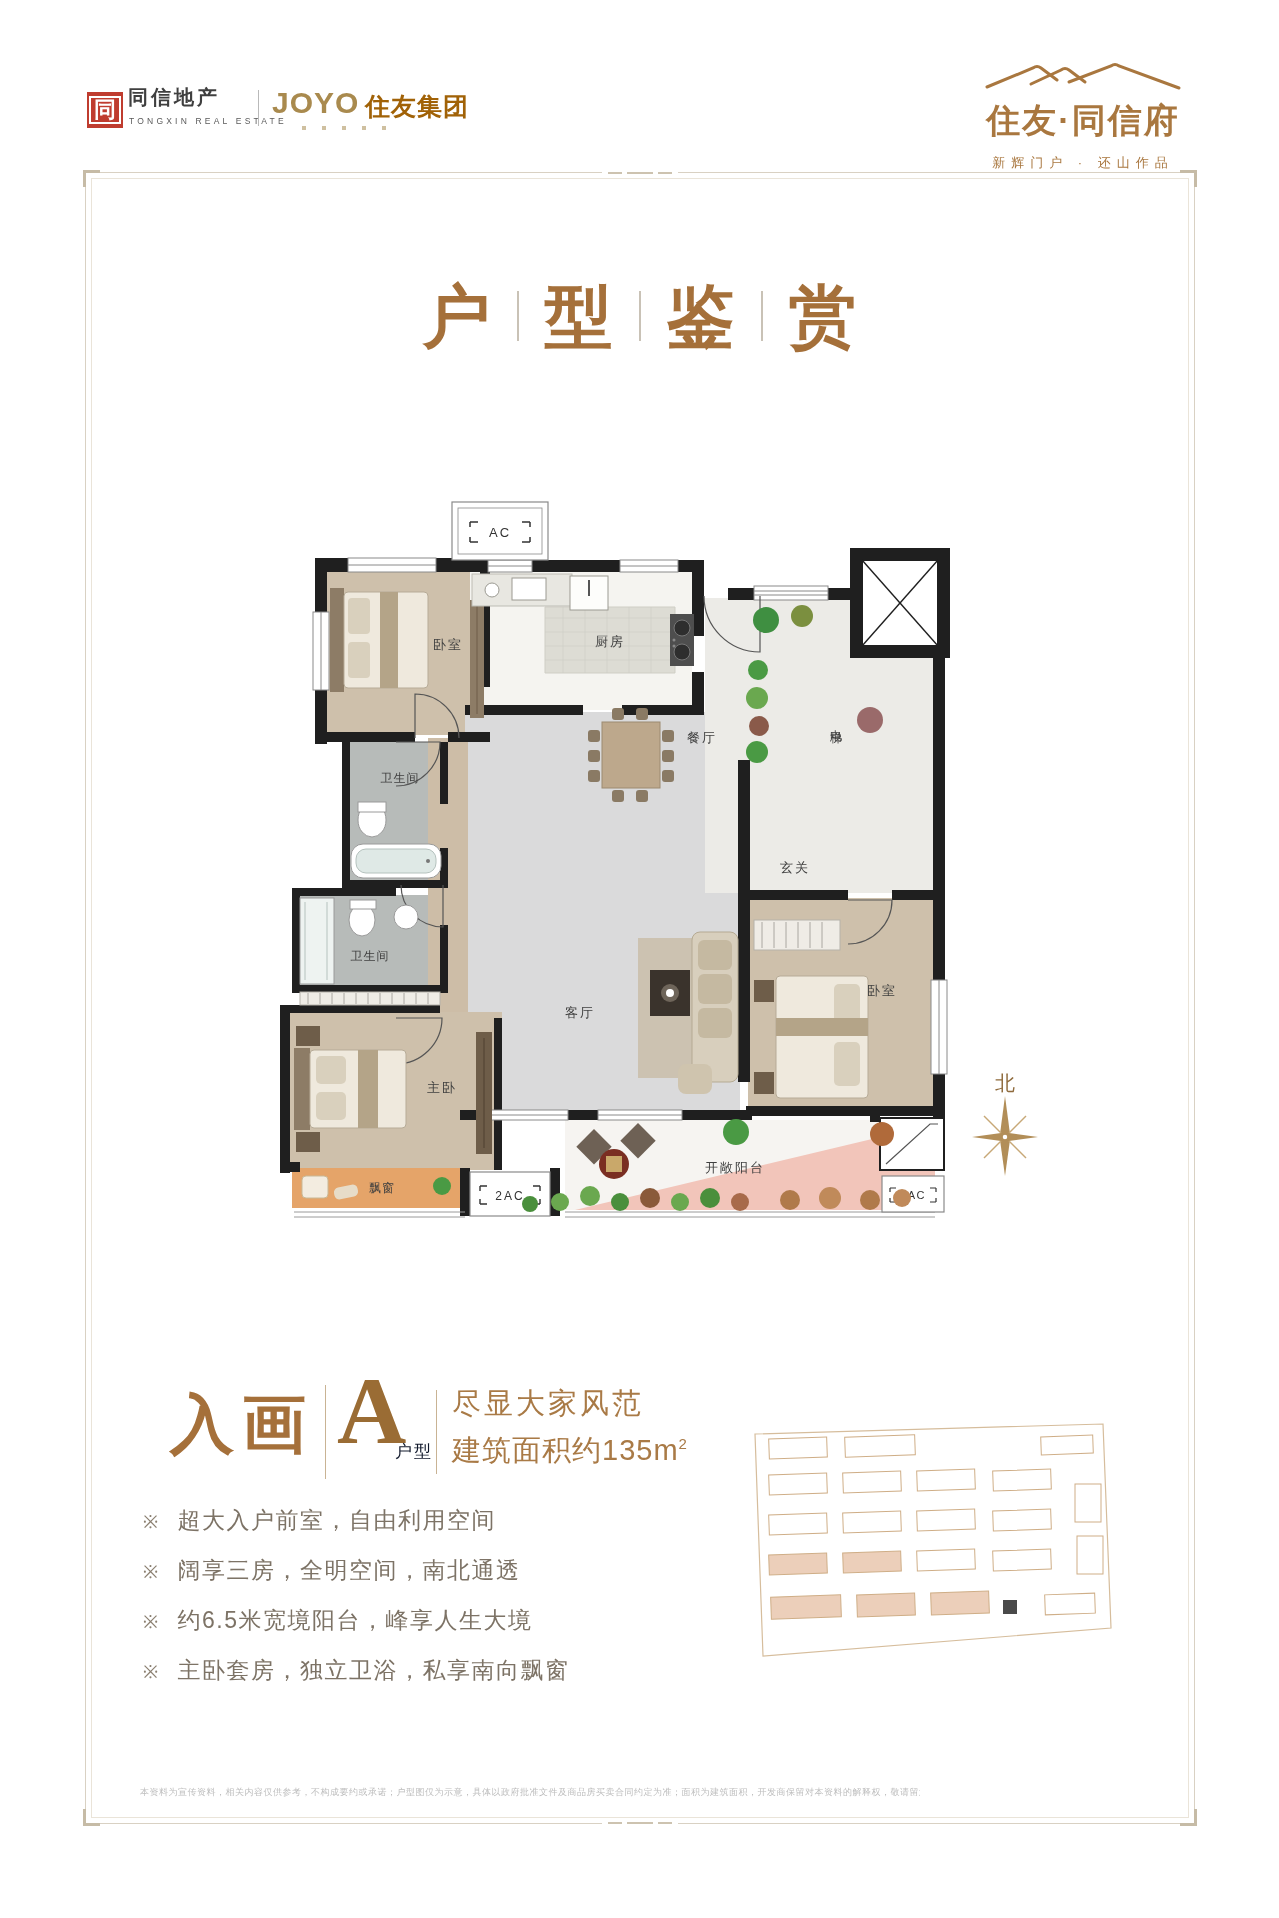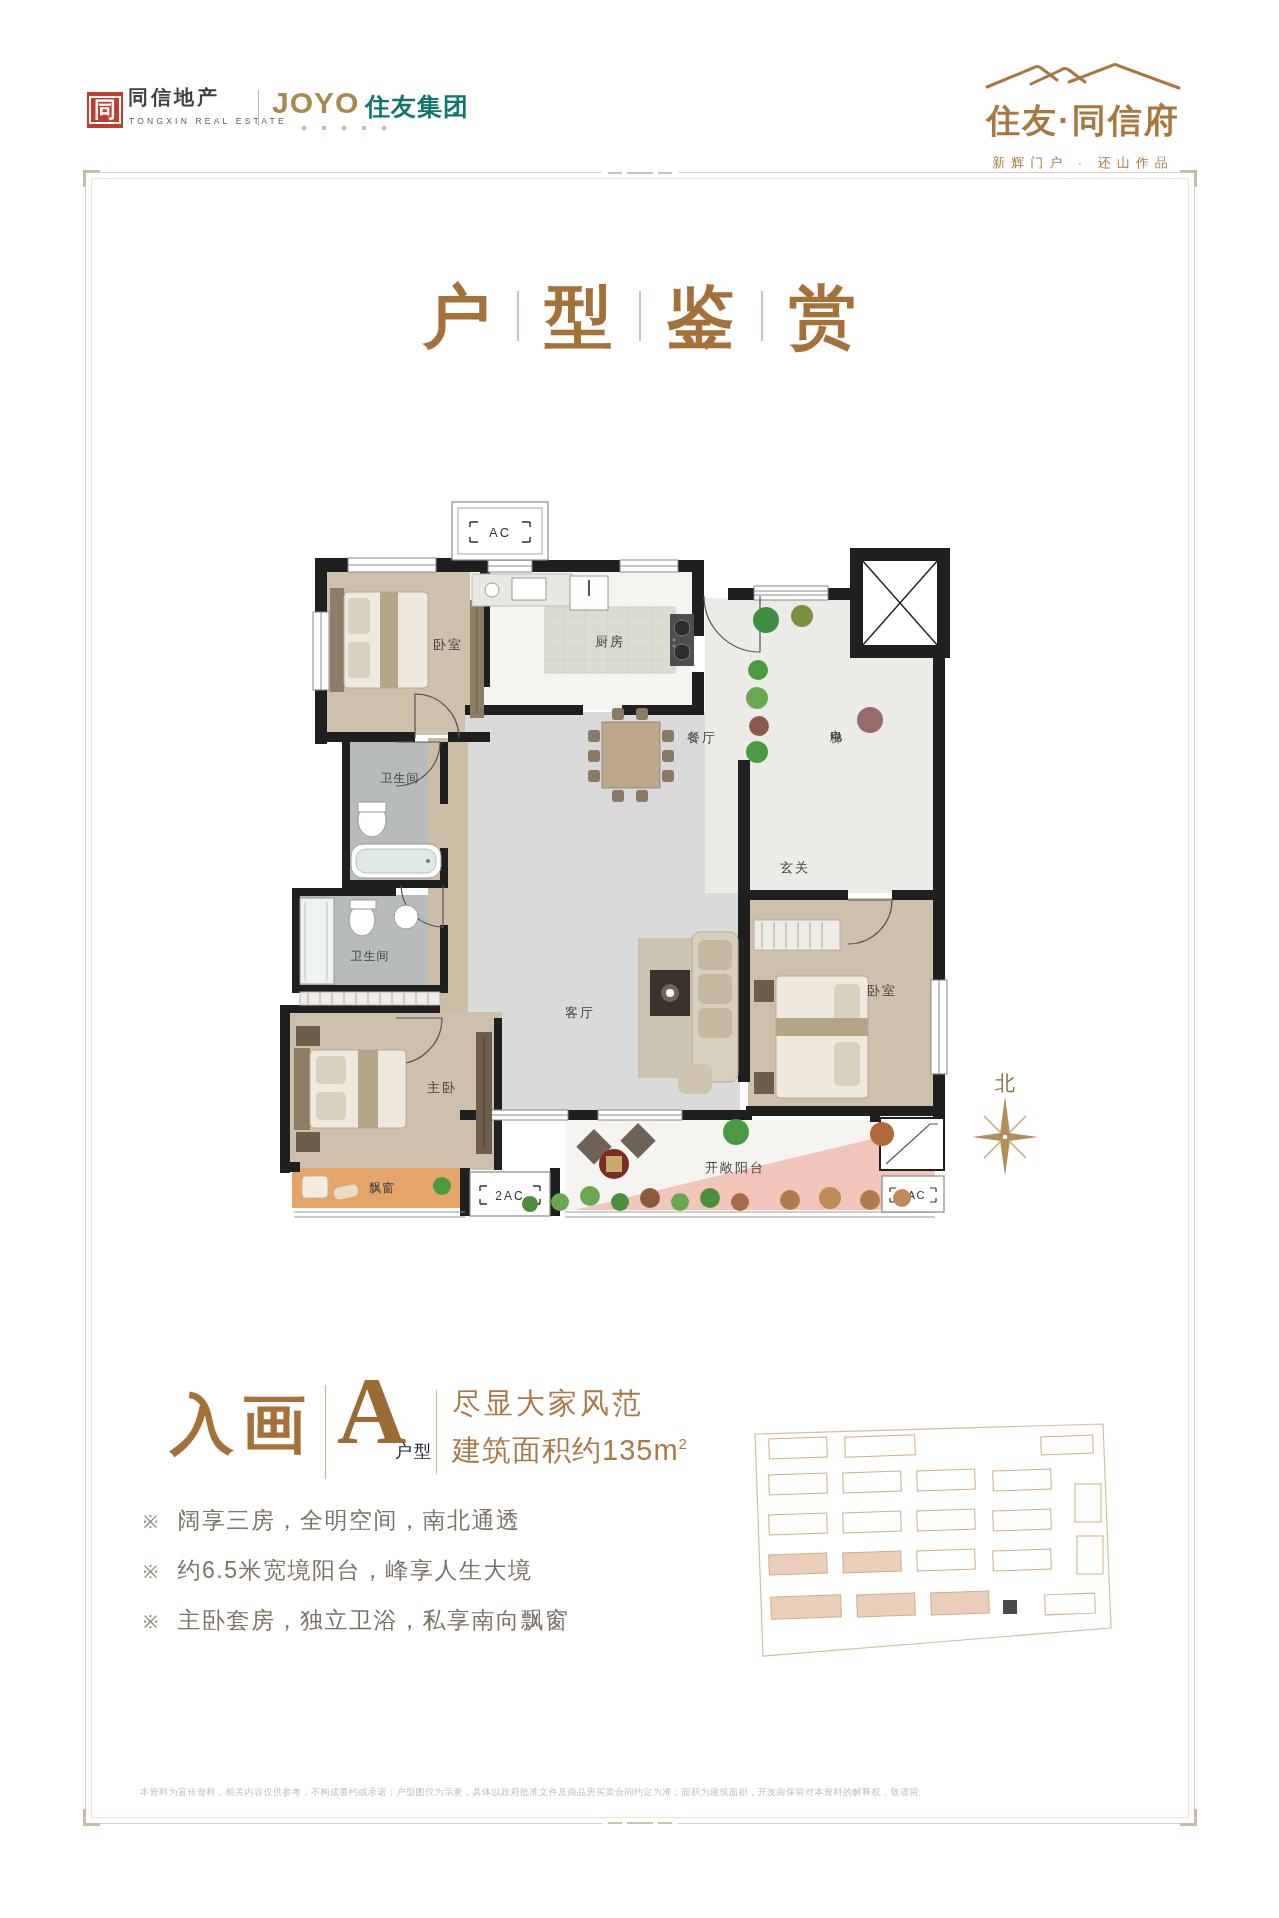--- a/index.html
+++ b/index.html
@@ -9,21 +9,21 @@
 
   
   .logo-red{left:87px;top:92px;width:36px;height:36px;background:#bf3c2f;
             display:flex;align-items:center;justify-content:center;}
   .logo-red span{color:#fff;font-size:22px;font-weight:bold;border:2px solid #fff;
                  padding:1px 3px;line-height:1;}
   .logo-cn{left:128px;top:84px;font-size:20px;font-weight:bold;color:#3f3f3f;letter-spacing:3px;}
   .logo-en{left:129px;top:116px;font-size:8.5px;color:#5a5a5a;letter-spacing:3.2px;}
   .logo-div{left:258px;top:90px;width:1px;height:36px;background:#b9b9b9;}
   .logo-joyo{left:272px;top:86px;font-size:30px;font-weight:bold;color:#a98a4e;letter-spacing:1px;text-align:center;}
-  .logo-joyo-cn{left:365px;top:90px;font-size:25px;font-weight:bold;color:#0f766e;letter-spacing:1px;}
+  .logo-joyo-cn{left:365px;top:90px;font-size:25px;font-weight:bold;color:#a16207;letter-spacing:1px;}
   .logo-sub{left:302px;top:126px;display:flex;gap:16px;}
   .logo-sub i{width:4px;height:4px;background:#cfc0a0;display:block;}
 
   .brand-right{right:86px;top:60px;width:220px;text-align:center;}
   .brand-name{font-size:34px;font-weight:bold;color:#a9773f;letter-spacing:2px;margin-top:0;white-space:nowrap;}
   .brand-tag{font-size:13px;color:#a9773f;letter-spacing:6px;margin-top:10px;white-space:nowrap;}
 
   
   .frame{left:85px;top:172px;width:1108px;height:1650px;border:1px solid #d9d1c3;}
   .frame::before{content:"";position:absolute;inset:5px;border:1px solid #eae4d9;}
@@ -450,20 +450,21 @@
 <div class="abs info-div1"></div>
 <div class="abs unit-a">A</div>
 <div class="abs unit-a-sub">户型</div>
 <div class="abs info-div2"></div>
 <div class="abs spec">
   <div class="l1">尽显大家风范</div>
   <div class="l2"><span>建筑面积约135m</span><sup>2</sup></div>
 </div>
 
 <ul class="abs features">
+  <li><span class="mk">※</span><span>超大入户前室，自由利用空间</span></li>
   <li><span class="mk">※</span><span>阔享三房，全明空间，南北通透</span></li>
   <li><span class="mk">※</span><span>约6.5米宽境阳台，峰享人生大境</span></li>
   <li><span class="mk">※</span><span>主卧套房，独立卫浴，私享南向飘窗</span></li>
 </ul>
 
 <div class="abs north-label">北</div>
 <svg class="abs compass" width="70" height="80" viewBox="0 0 70 80">
   <g fill="#b28e58">
     <polygon points="35,0 40,38 35,42 30,38"></polygon>
     <polygon points="35,80 40,44 35,40 30,44"></polygon>

